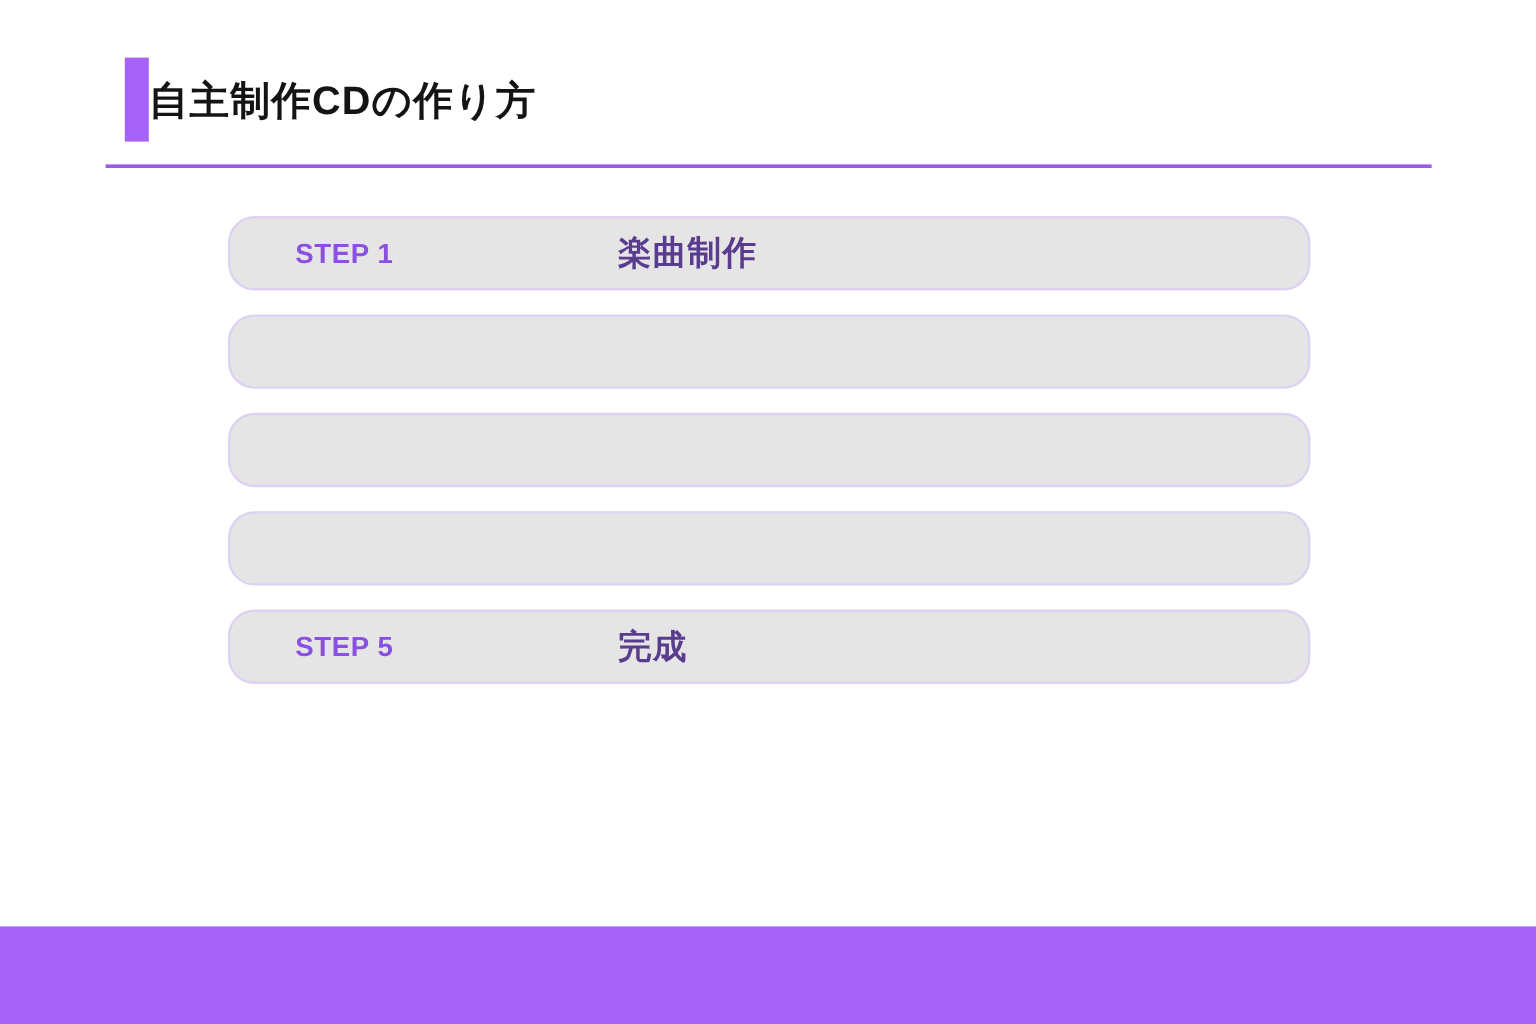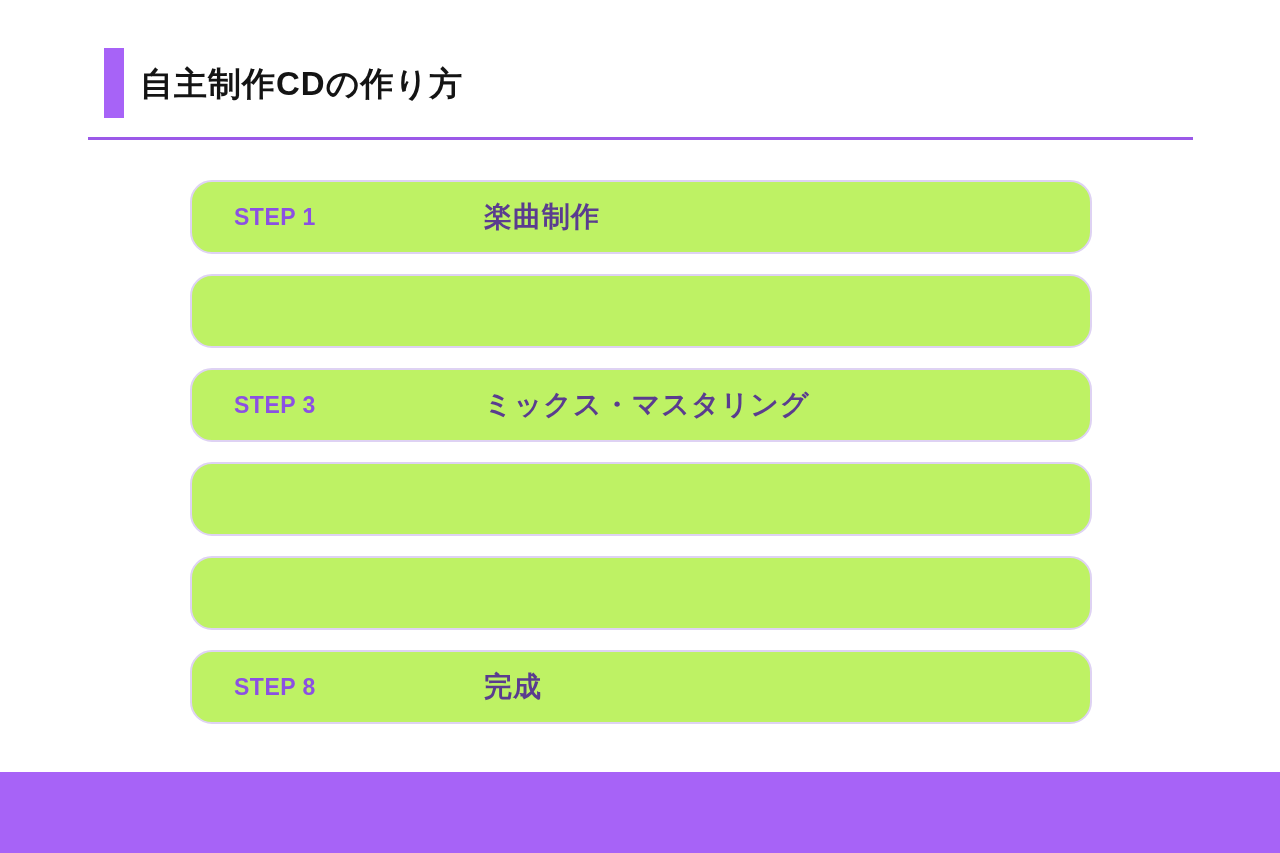--- a/index.html
+++ b/index.html
@@ -18,21 +18,20 @@
   
   .header {
     position: absolute;
     left: 88px;
     top: 48px;
     width: 1105px;
   }
   .title-row {
     display: flex;
     align-items: center;
-    gap: 16px;
     height: 70px;
     padding-left: 16px;
   }
   .accent-bar {
     width: 20px;
     height: 70px;
     background: #a763f7;
     flex: 0 0 auto;
   }
   .page-title {
@@ -53,45 +52,46 @@
 
   
   .steps {
     position: absolute;
     left: 190px;
     top: 180px;
     width: 902px;
   }
   .step-row {
     box-sizing: border-box;
-    height: 74px;
+    height: 62px;
     margin-bottom: 20px;
     border: 2px solid #ded2f3;
     border-radius: 22px;
-    background: #bef264;
+    background: #e5e5e5;
     display: flex;
     align-items: center;
-    padding-left: 42px;
+    padding-left: 54px;
   }
   .step-row:last-child {
     margin-bottom: 0;
   }
   .step-label {
     width: 250px;
     flex: 0 0 auto;
     font-size: 23px;
     font-weight: bold;
     color: #8b50e3;
     letter-spacing: 0.5px;
   }
   .step-title {
     font-size: 28px;
     font-weight: bold;
     color: #5a3c8f;
     letter-spacing: 1px;
+    margin-left: 19px;
   }
 
   
   .footer-bar {
     position: absolute;
     left: 0;
     bottom: 0;
     width: 1280px;
     height: 81px;
     background: #a763f7;
@@ -109,26 +109,22 @@
 <div class="divider"></div>
 
 <div class="steps">
   <div class="step-row">
     <div class="step-label">STEP 1</div>
     <div class="step-title">楽曲制作</div>
   </div>
   <div class="step-row">
   </div>
   <div class="step-row">
-    <div class="step-label">STEP 3</div>
-    <div class="step-title">ミックス・マスタリング</div>
   </div>
   <div class="step-row">
   </div>
   <div class="step-row">
-  </div>
-  <div class="step-row">
-    <div class="step-label">STEP 8</div>
+    <div class="step-label">STEP 5</div>
     <div class="step-title">完成</div>
   </div>
 </div>
 
 <div class="footer-bar"></div>
 
 </body></html>

